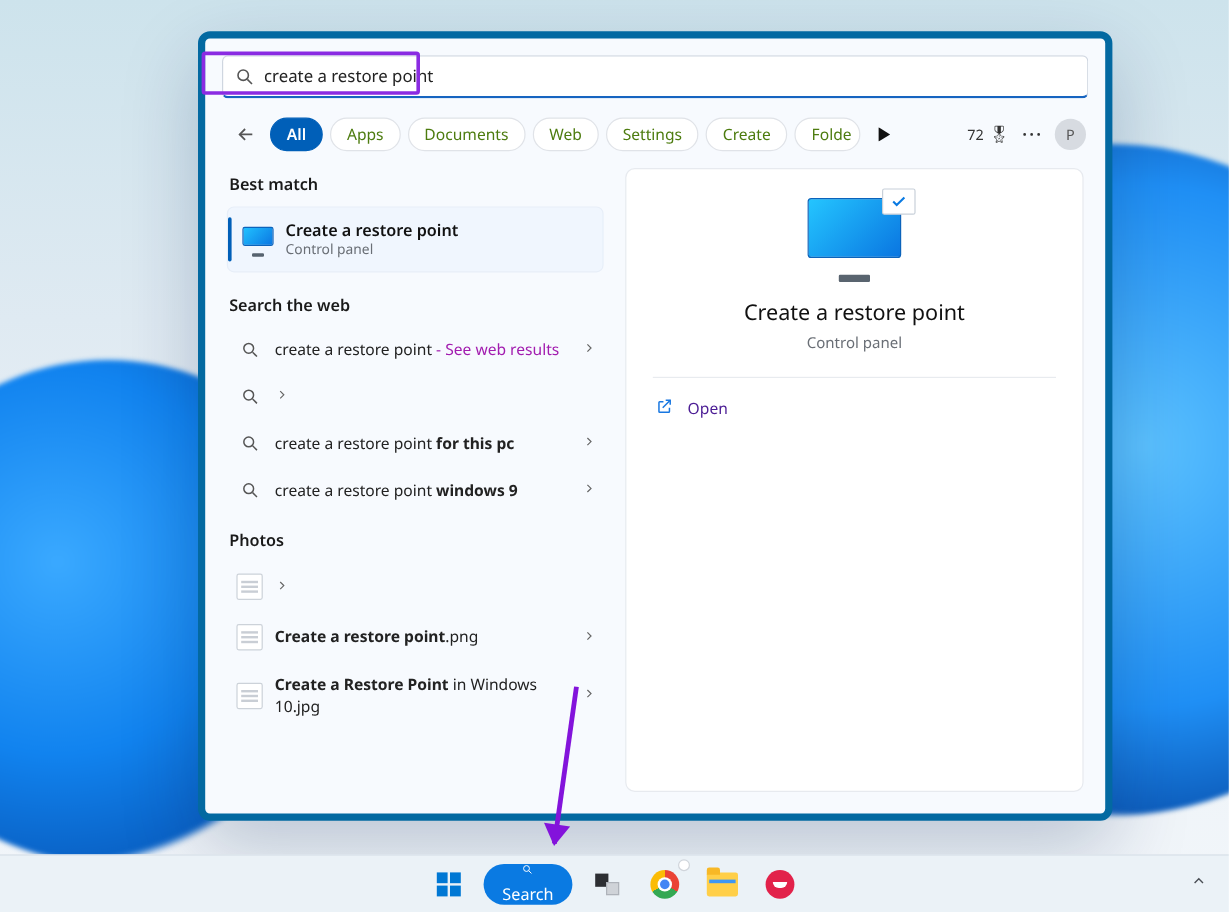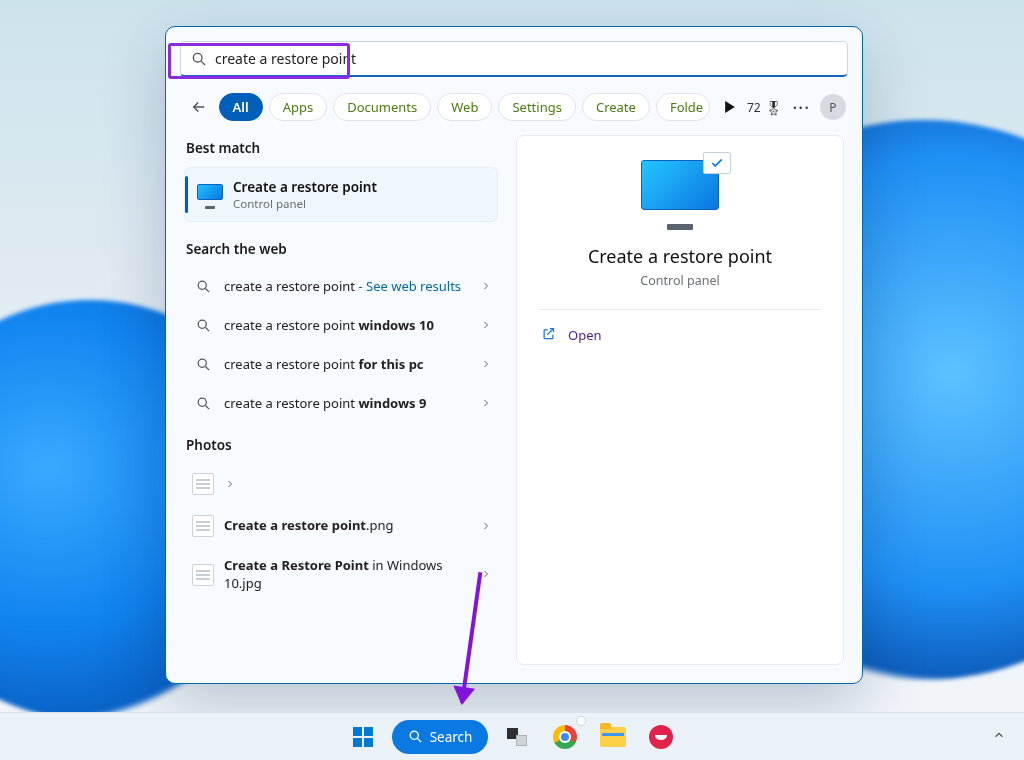--- a/index.html
+++ b/index.html
@@ -10,22 +10,22 @@
   }
   
   .bg-blob { position:absolute; filter: blur(2px); }
   .blob1 { left:-120px; bottom:40px; width:420px; height:420px; border-radius:50%;
            background: radial-gradient(circle at 40% 40%, #3aa9ff 0%, #1183ef 45%, #0a63c7 70%, transparent 72%); }
   .blob2 { right:-180px; top:120px; width:560px; height:560px; border-radius:50%;
            background: radial-gradient(circle at 55% 45%, #5cc2ff 0%, #1f8ff5 50%, #0e5fbe 70%, transparent 72%); }
 
   
   .panel {
-    position:absolute; left:165px; top:26px; width:698px; height:658px;
-    background:#f7fafe; border:1px solid #0369a1; border-radius:10px;
+    position:absolute; left:165px; top:26px; width:762px; height:658px;
+    background:#f7fafe; border:6px solid #0369a1; border-radius:10px;
     box-shadow: 0 24px 64px rgba(0,30,80,.22);
     display:flex; flex-direction:column;
   }
   .search-row { padding:14px 14px 10px 14px; }
   .search-box {
     display:flex; align-items:center; gap:8px; height:36px; padding:0 10px;
     background:#fff; border:1px solid #cfd6e0; border-radius:5px;
     border-bottom:2px solid #1664c0;
   }
   .search-box input { flex:1; border:none; outline:none; font-size:14px; color:#222; background:transparent; }
@@ -67,21 +67,21 @@
   .mini-monitor .stand { position:absolute; bottom:-3px; left:8px; width:10px; height:3px; background:#57636f; border-radius:1px;}
   .bm-text .t1 { font-size:13.5px; font-weight:600; color:#111;}
   .bm-text .t2 { font-size:11.5px; color:#6a6f76;}
 
   .list { display:flex; flex-direction:column; gap:2px; }
   .row {
     display:flex; align-items:center; gap:10px; padding:9px 6px 9px 8px; border-radius:5px; cursor:pointer;
   }
   .row .ic { width:22px; display:flex; justify-content:center; color:#555;}
   .row .txt { flex:1; font-size:13px; color:#222; line-height:1.35;}
-  .row .sub { color:#0369a1;}
+  .row .sub { color:#a21caf;}
   .row .chev { color:#666; font-size:14px;}
   .thumb { width:22px; height:22px; background:#fff; border:1px solid #ccd2d9; border-radius:2px; position:relative;}
   .thumb::after{content:""; position:absolute; left:3px; right:3px; top:5px; height:2px; background:#c9ced5; box-shadow:0 4px 0 #c9ced5, 0 8px 0 #c9ced5;}
 
   .right-col { flex:1; background:#fff; border:1px solid #e7eaef; border-radius:8px; padding:18px 22px;
                display:flex; flex-direction:column; align-items:center;}
   .big-monitor { margin-top:6px; width:78px; height:64px; position:relative;}
   .big-monitor .scr { width:78px; height:50px; border-radius:3px;
         background:linear-gradient(135deg,#24c5ff,#0a76e1); border:1px solid #0b63bb;}
   .big-monitor .stand { position:absolute; bottom:-6px; left:26px; width:26px; height:6px; background:#59646f; border-radius:1px;}
@@ -94,21 +94,21 @@
   .open-row { align-self:stretch; display:flex; align-items:center; gap:12px; padding:8px 2px; cursor:pointer; border-radius:4px;}
   .open-ic { color:#1877e1;}
   .open-lbl { font-size:13px; color:#4c1d95;}
 
   
   .taskbar { position:absolute; left:0; right:0; bottom:0; height:48px;
     background:#ebf2f7; border-top:1px solid #d8e0e8; display:flex; align-items:center; justify-content:center; gap:10px;}
   .tb-item { width:38px; height:38px; border-radius:6px; display:flex; align-items:center; justify-content:center; cursor:pointer;}
   .start-logo { display:grid; grid-template-columns:9px 9px; grid-template-rows:9px 9px; gap:2px;}
   .start-logo span{ background:#0078d4;}
-  .search-pill { height:34px; padding:0 16px; border-radius:20px; background:#0a7ae2; color:#fff; display:flex; align-items:center; gap:7px; font-size:13.5px; cursor:pointer;}
+  .search-pill { height:34px; padding:0 16px; border-radius:20px; background:#0a7ae2; color:#fff; display:flex; align-items:center; gap:7px; font-size:13.5px; cursor:pointer;flex-direction:column;}
   .taskview { width:20px; height:18px; position:relative;}
   .taskview .a{position:absolute;left:0;top:0;width:11px;height:11px;background:#2d2f33;}
   .taskview .b{position:absolute;right:0;bottom:0;width:11px;height:11px;background:#cfd3d8;border:1px solid #aeb3ba;}
   .chrome-ic{width:24px;height:24px;border-radius:50%;background:conic-gradient(#ea4335 0 120deg,#34a853 120deg 240deg,#fbbc05 240deg 360deg);position:relative;}
   .chrome-ic::after{content:"";position:absolute;inset:6px;border-radius:50%;background:#fff;}
   .chrome-ic::before{content:"";position:absolute;inset:8px;border-radius:50%;background:#4285f4;z-index:1;}
   .chrome-badge{position:absolute;top:-2px;right:-2px;width:10px;height:10px;border-radius:50%;background:#fff;border:1px solid #d0d5db;}
   .explorer-ic{width:26px;height:20px;background:#ffcf48;border-radius:2px;position:relative;}
   .explorer-ic::before{content:"";position:absolute;left:0;top:-4px;width:11px;height:6px;background:#f7b826;border-radius:2px 2px 0 0;}
   .explorer-ic::after{content:"";position:absolute;left:2px;right:2px;top:6px;height:3px;background:#3d97f5;}
@@ -205,21 +205,20 @@
                 <path d="M9 6l6 6-6 6"></path>
               </svg></span>
           </div>
           <div class="row">
             <span class="ic">
               <svg width="15" height="15" viewBox="0 0 24 24" fill="none" stroke="#555" stroke-width="2">
                 <circle cx="10" cy="10" r="6.5"></circle>
                 <line x1="15.2" y1="15.2" x2="21" y2="21"></line>
               </svg>
             </span>
-            <span class="txt">create a restore point <b>windows 10</b><span class="sub"></span></span>
             <span class="chev"><svg width="12" height="12" viewBox="0 0 24 24" fill="none" stroke="#666" stroke-width="2">
                 <path d="M9 6l6 6-6 6"></path>
               </svg></span>
           </div>
           <div class="row">
             <span class="ic">
               <svg width="15" height="15" viewBox="0 0 24 24" fill="none" stroke="#555" stroke-width="2">
                 <circle cx="10" cy="10" r="6.5"></circle>
                 <line x1="15.2" y1="15.2" x2="21" y2="21"></line>
               </svg>

